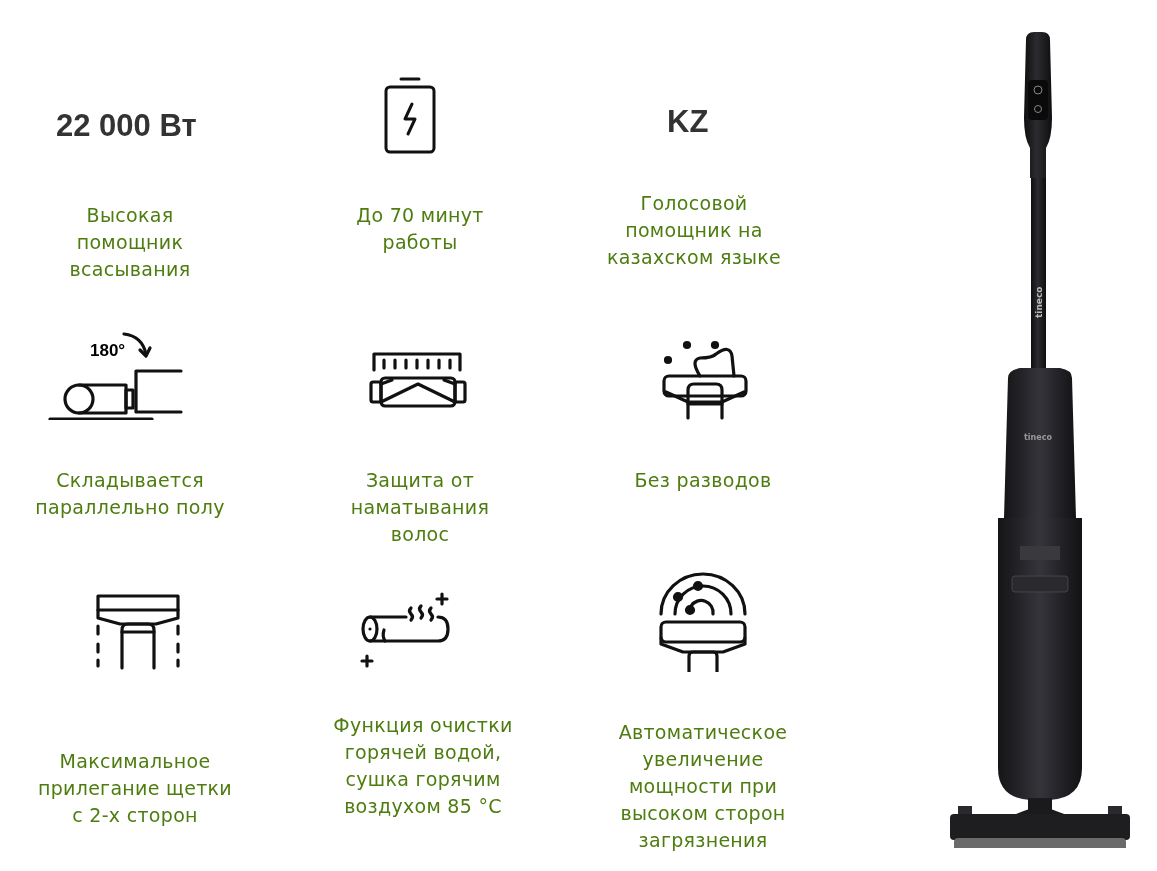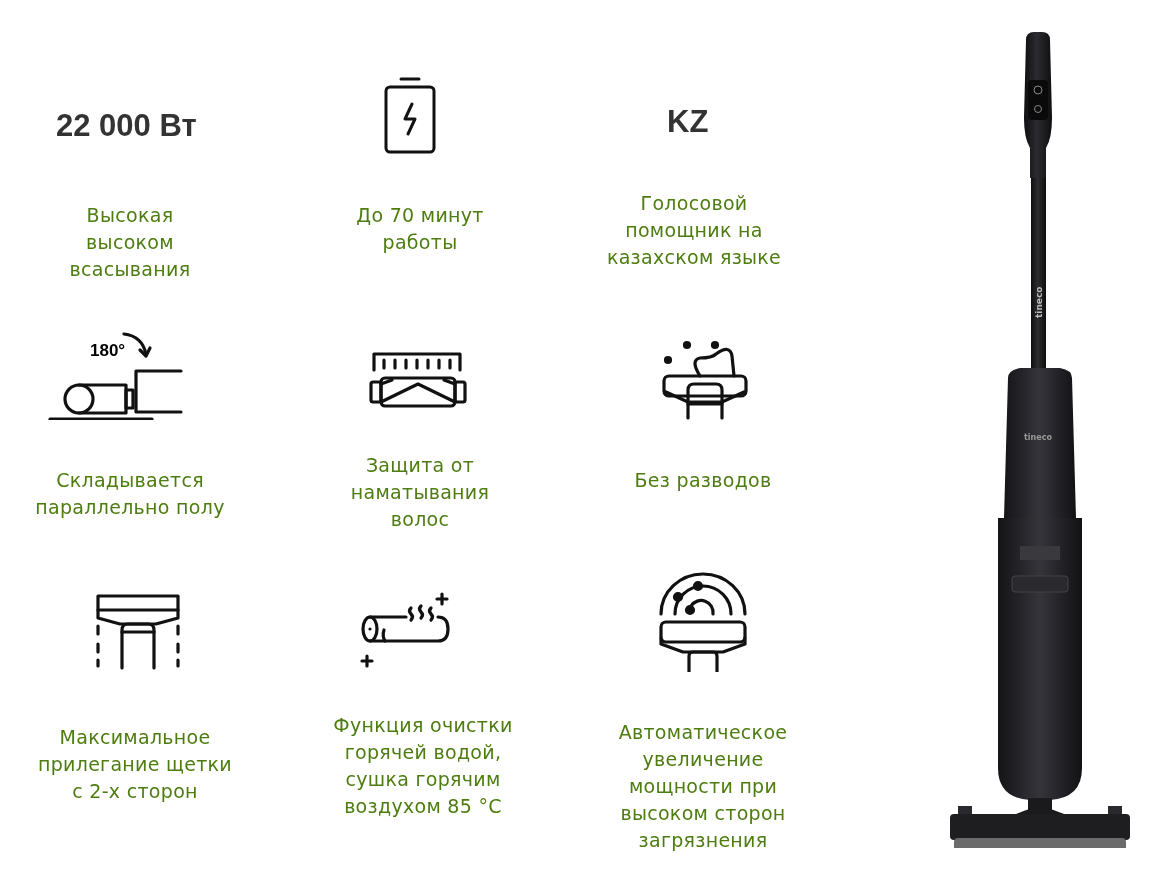--- a/index.html
+++ b/index.html
@@ -14,21 +14,21 @@
     svg { display: block; }
     .product { position: absolute; left: 930px; top: 28px; width: 220px; height: 820px; font-weight: bold; }
     .brand-text { position: absolute; font-family: "DejaVu Sans", sans-serif; color: #bfbfbf; }
   </style>
 </head>
 <body>
 
 <div class="headline" style="left:56px; top:108px; font-size:31px;">22 000 Вт</div>
 <div class="caption" style="left:0px; top:202px;">
   <div>Высокая</div>
-  <div>высоком</div>
+  <div>помощник</div>
   <div>всасывания</div>
 </div>
 
 <div class="icon" style="left:383px; top:76px;">
   <svg width="54" height="80" viewBox="0 0 54 80" fill="none" stroke="#111" stroke-width="3" stroke-linecap="round" stroke-linejoin="round">
     <line x1="18" y1="3" x2="36" y2="3"></line>
     <rect x="3" y="11" width="48" height="65" rx="4"></rect>
     <polyline points="29,28 22,43 32,43 25,58"></polyline>
   </svg>
 </div>
@@ -72,21 +72,21 @@
       <line x1="71" y1="10" x2="71" y2="18"></line>
     <line x1="82" y1="10" x2="82" y2="18"></line>
     <rect x="13" y="28" width="74" height="28" rx="4"></rect>
     <rect x="3" y="32" width="10" height="20" rx="2"></rect>
     <rect x="87" y="32" width="10" height="20" rx="2"></rect>
     <polyline points="13,52 50,34 87,52"></polyline>
     <polyline points="13,34 24,30"></polyline>
     <polyline points="76,30 87,34"></polyline>
   </svg>
 </div>
-<div class="caption" style="left:290px; top:452px;">
+<div class="caption" style="left:290px; top:467px;">
   <div>Защита от</div>
   <div>наматывания</div>
   <div>волос</div>
 </div>
 
 <div class="icon" style="left:660px; top:330px;">
   <svg width="90" height="92" viewBox="0 0 90 92" fill="none" stroke="#111" stroke-width="3.2" stroke-linecap="round" stroke-linejoin="round">
     <circle cx="8" cy="30" r="2.5" fill="#111"></circle>
     <circle cx="27" cy="15" r="2.5" fill="#111"></circle>
     <circle cx="55" cy="15" r="2.5" fill="#111"></circle>
@@ -108,21 +108,21 @@
     <path d="M28 76 L28 38 Q28 32 34 32 L54 32 Q60 32 60 38 L60 76"></path>
     <line x1="28" y1="40" x2="60" y2="40"></line>
     <line x1="4" y1="34" x2="4" y2="42"></line>
       <line x1="4" y1="52" x2="4" y2="60"></line>
       <line x1="4" y1="68" x2="4" y2="74"></line>
     <line x1="84" y1="34" x2="84" y2="42"></line>
       <line x1="84" y1="52" x2="84" y2="60"></line>
       <line x1="84" y1="68" x2="84" y2="74"></line>
   </svg>
 </div>
-<div class="caption" style="left:5px; top:724px;">
+<div class="caption" style="left:5px; top:748px;">
   <div>Максимальное</div>
   <div>прилегание щетки</div>
   <div>с 2-х сторон</div>
 </div>
 
 <div class="icon" style="left:358px; top:590px;">
   <svg width="100" height="80" viewBox="0 0 100 80" fill="none" stroke="#111" stroke-width="3.2" stroke-linecap="round" stroke-linejoin="round">
     <line x1="84" y1="4" x2="84" y2="14"></line>
       <line x1="79" y1="9" x2="89" y2="9"></line>
     <line x1="9" y1="66" x2="9" y2="76"></line>

